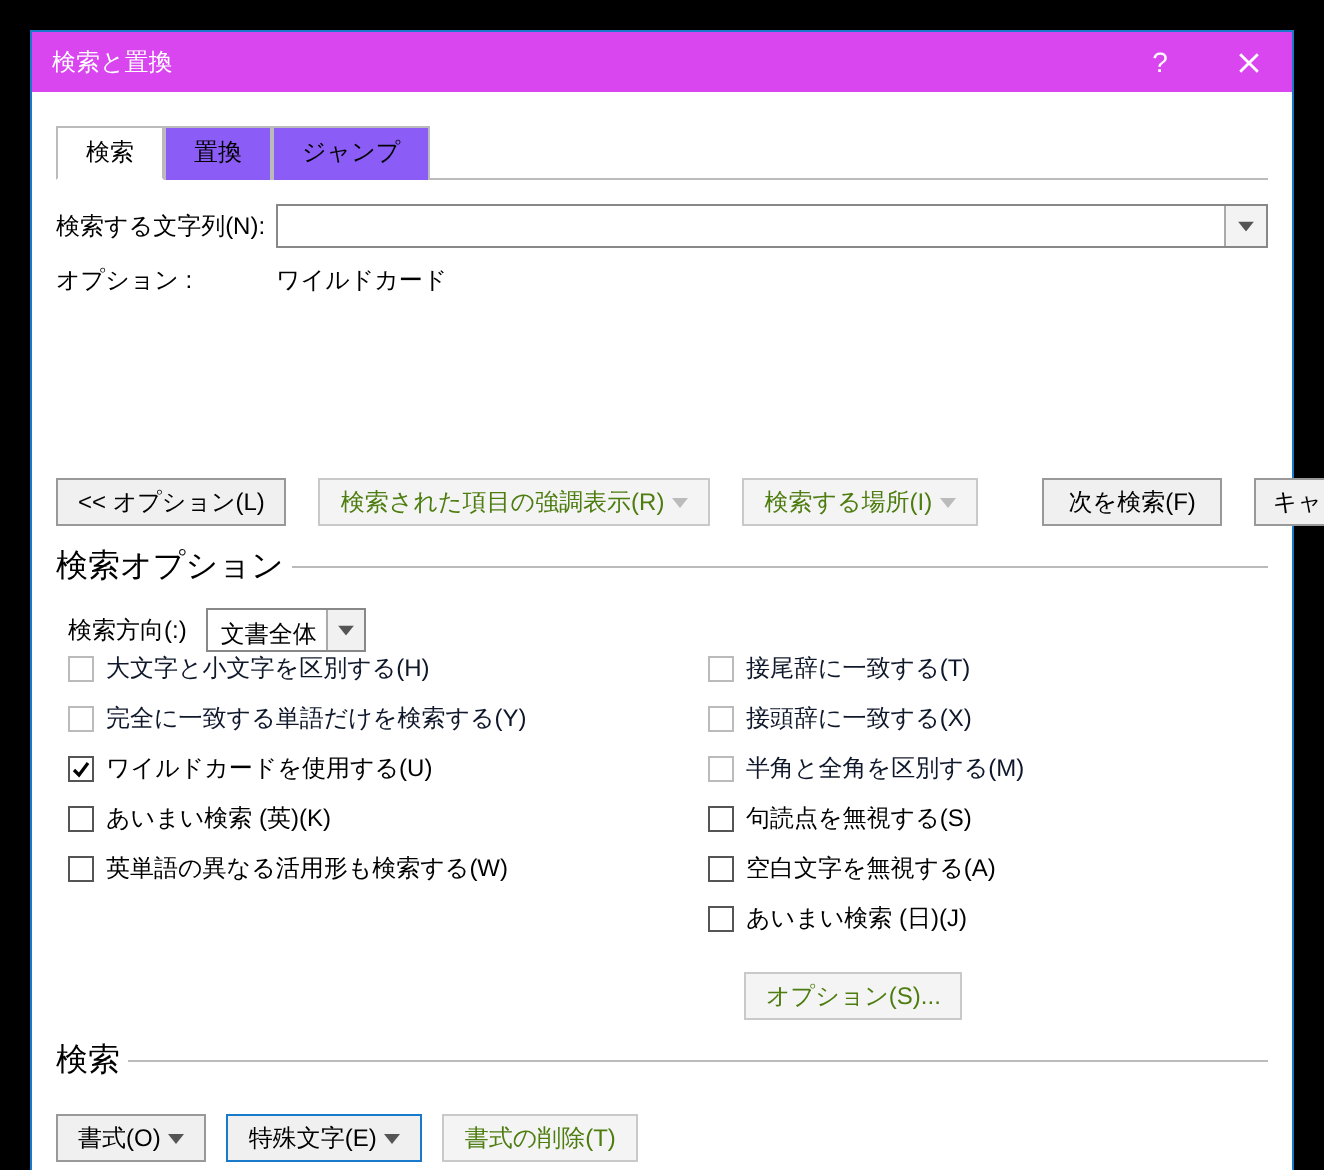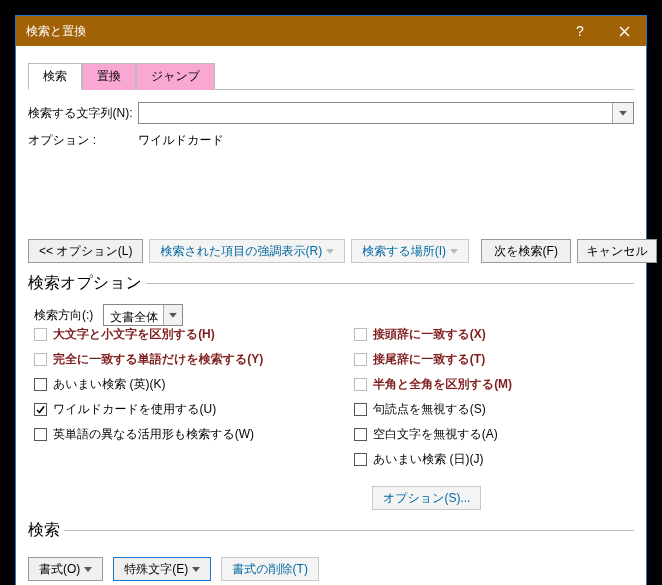--- a/index.html
+++ b/index.html
@@ -9,21 +9,21 @@
     background: #000;
     padding: 15px;
   }
   .dialog {
     width: 632px;
     background: #fff;
     border: 1px solid #1979ca;
   }
   .titlebar {
     height: 30px;
-    background: #a16207;
+    background: #d946ef;
     color: #fff;
     display: flex;
     align-items: center;
     padding-left: 10px;
   }
   .titlebar-text { flex: 1; font-size: 12px; }
   .titlebar-btn {
     width: 44px; height: 30px;
     display: flex; align-items: center; justify-content: center;
     color: #fff; font-size: 14px;
@@ -31,21 +31,21 @@
   .titlebar-btn.help { font-size: 14px; }
   .titlebar-btn.close svg { width: 11px; height: 11px; stroke: #fff; stroke-width: 1.3; }
 
   .content { padding: 6px 12px 18px 12px; }
 
   .tabs { display: flex; border-bottom: 1px solid #bbb; margin-top: 10px; }
   .tab {
     padding: 4px 14px;
     border: 1px solid #bbb;
     border-bottom: none;
-    background: #f9a8d4;
+    background: #8b5cf6;
     margin-right: 0;
     position: relative;
     top: 1px;
     font-size: 12px;
   }
   .tab.active { background: #fff; border-bottom: 1px solid #fff; }
 
   .form-row { display: flex; align-items: center; margin-top: 12px; }
   .form-label { width: 110px; }
   .combo {
@@ -58,28 +58,28 @@
     content: ""; position: absolute; right:0; top:0; width:20px; height:100%;
     border-left:1px solid #aaa; background:#f3f3f3;
   }
   .combo .caret { position:absolute; right:6px; top:50%; transform:translateY(-45%); z-index:1;}
   .combo .caret svg { width:8px; height:5px; fill:#555; display:block;}
 
   .static-row { display: flex; margin-top: 8px; }
   .static-label { width: 110px; }
   .static-val { }
 
-  .btn-row { margin-top: 90px; display:flex; gap:6px; align-items:center; }
+  .btn-row { margin-top: 90px; display:flex; gap:16px; align-items:center; }
   .btn {
     height:24px; padding: 0 10px;
     border:1px solid #999; background:#f0f0f0;
     display:inline-flex; align-items:center; justify-content:center;
     font-size:12px; white-space:nowrap; position:relative;
   }
-  .btn.disabled { color:#0369a1; border-color:#c9c9c9; background:#f4f4f4; }
+  .btn.disabled { color:#4d7c0f; border-color:#c9c9c9; background:#f4f4f4; }
   .btn.accent { border:1.5px solid #1979ca; }
   .btn .dd { margin-left:4px; display:inline-flex; }
   .btn .dd svg { width:8px; height:5px; fill:#555; }
   .btn.disabled .dd svg { fill:#bbb; }
 
   fieldset.group {
     border:1px solid #bbb; border-left:none; border-right:none; border-bottom:none;
     margin-top:10px; padding-top:10px;
   }
   fieldset.group > legend { padding:0 4px 0 0; font-size:16px; }
@@ -95,21 +95,21 @@
 
   .two-col { display:flex; margin-left:6px; }
   .col { flex:1; display:flex; flex-direction:column; gap:8px; }
   .col.right { padding-left:40px; }
 
   .chk { display:flex; align-items:center; gap:6px; }
   .chk .box {
     width:13px; height:13px; border:1px solid #555; background:#fff;
     display:inline-flex; align-items:center; justify-content:center; flex-shrink:0;
   }
-  .chk.disabled { color:#7f1d1d;font-weight:bold; }
+  .chk.disabled { color:#0f172a; }
   .chk.disabled .box { border-color:#bbb; }
   .chk .box svg { width:11px; height:11px; display:none; stroke:#000; stroke-width:1.6; fill:none;}
   .chk.checked .box svg { display:block; }
 
   .opt-btn-row { margin-top:10px; padding-left: 0; }
   .col.right .opt-btn-row .btn { margin-left:0; }
 
   .bottom-group { margin-top:14px; }
   .bottom-btns { display:flex; gap:10px; margin-top:6px; padding-bottom:2px; }
 </style>
@@ -202,45 +202,45 @@
       <div class="two-col">
         <div class="col">
           <label class="chk disabled">
             <span class="box"></span>
             <span>大文字と小文字を区別する(H)</span>
           </label>
           <label class="chk disabled">
             <span class="box"></span>
             <span>完全に一致する単語だけを検索する(Y)</span>
           </label>
-          <label class="chk">
-            <span class="box"></span>
-            <span>あいまい検索 (英)(K)</span>
-          </label>
           <label class="chk checked">
             <span class="box">
                 <svg viewBox="0 0 11 11">
                   <path d="M2 6 L4.5 8.5 L9 2.5"></path>
                 </svg>
               </span>
             <span>ワイルドカードを使用する(U)</span>
           </label>
           <label class="chk">
             <span class="box"></span>
+            <span>あいまい検索 (英)(K)</span>
+          </label>
+          <label class="chk">
+            <span class="box"></span>
             <span>英単語の異なる活用形も検索する(W)</span>
           </label>
         </div>
         <div class="col right">
           <label class="chk disabled">
             <span class="box"></span>
+            <span>接尾辞に一致する(T)</span>
+          </label>
+          <label class="chk disabled">
+            <span class="box"></span>
             <span>接頭辞に一致する(X)</span>
-          </label>
-          <label class="chk disabled">
-            <span class="box"></span>
-            <span>接尾辞に一致する(T)</span>
           </label>
           <label class="chk disabled">
             <span class="box"></span>
             <span>半角と全角を区別する(M)</span>
           </label>
           <label class="chk">
             <span class="box"></span>
             <span>句読点を無視する(S)</span>
           </label>
           <label class="chk">

